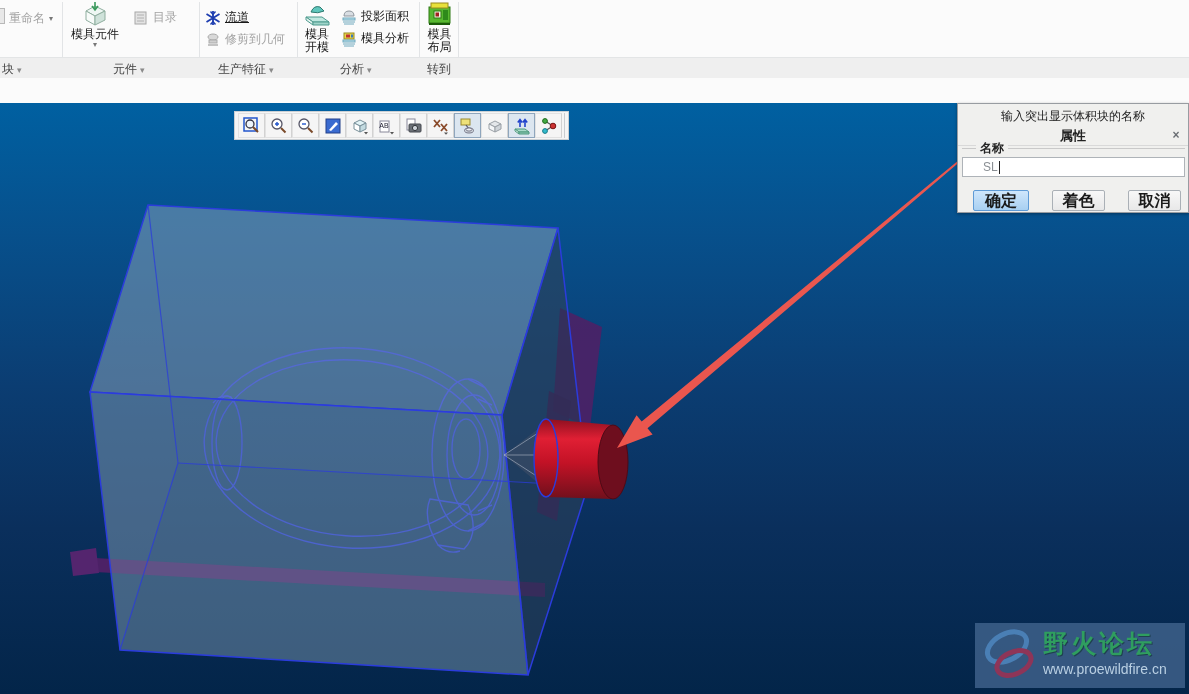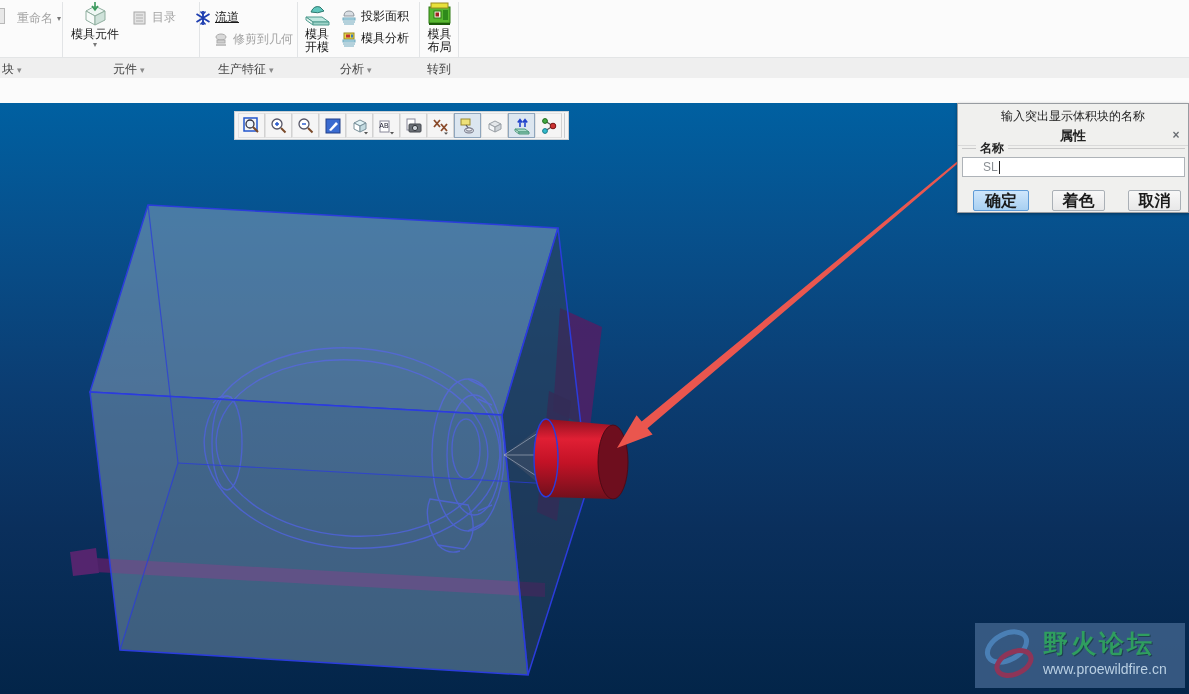--- a/index.html
+++ b/index.html
@@ -7,21 +7,21 @@
   body { font-family:"Liberation Sans","DejaVu Sans",sans-serif; background:#fff; position:relative; }
   #stage { position:absolute; left:0; top:0; width:1189px; height:694px; overflow:hidden; background:#fbfbfb; }
 
   
   #ribbon { position:absolute; left:0; top:0; width:1189px; height:78px; background:#fbfbfb; border-bottom:1px solid #d5d8da; }
   .rgroup-sep { position:absolute; top:2px; height:74px; width:1px; background:#e2e4e6; }
   #group-row { position:absolute; left:0; top:57px; width:1189px; height:21px; background:#efefef; border-top:1px solid #e3e5e6; }
   .grp-label { position:absolute; top:3px; font-size:12px; color:#444; white-space:nowrap; }
   .grp-label .caret { color:#8a8a8a; font-size:9px; margin-left:3px; }
   .rbtn { position:absolute; display:flex; align-items:center; gap:4px; font-size:12px; color:#1a1a1a; white-space:nowrap; cursor:default; }
-  .rbtn.disabled { color:#a3a3a3;margin-left:8px; }
+  .rbtn.disabled { color:#a3a3a3; }
   .big-btn { position:absolute; display:flex; flex-direction:column; align-items:center; font-size:12px; color:#1a1a1a; line-height:13px; }
   .caret-sm { font-size:8px; color:#777; line-height:7px; }
   .icon16 { width:16px; height:16px; display:inline-block; flex:none; }
   .icon26 { width:27px; height:27px; display:inline-block; }
 
   
   #viewport { position:absolute; left:0; top:103px; width:1189px; height:591px;
     background:linear-gradient(180deg,#0060a1 0%,#07508c 22%,#0b3d72 48%,#0a2f5c 72%,#032549 100%); }
   #scene { position:absolute; left:0; top:0; }
 
@@ -78,31 +78,31 @@
           <polygon points="4,10 13,5 23,10 13,15" fill="#eef7f3" stroke="#8fae9f" stroke-width="1"></polygon>
           <polygon points="4,10 4,19 13,24 13,15" fill="#f7fbf9" stroke="#8fae9f" stroke-width="1"></polygon>
           <polygon points="23,10 23,19 13,24 13,15" fill="#cfe2da" stroke="#8fae9f" stroke-width="1"></polygon>
           <path d="M13,1 L13,8 M10,5 L13,9 L16,5" stroke="#3a9a5c" stroke-width="1.6" fill="none"></path>
         </svg>
       </span>
       <span>模具元件</span>
       <span class="caret-sm">▾</span>
     </div>
 
-    <div class="rbtn disabled" style="left:124px;top:9px;">
+    <div class="rbtn disabled" style="left:133px;top:9px;">
       <span class="icon16">
         <svg width="16" height="16" viewBox="0 0 16 16">
           <rect x="2" y="2" width="11" height="12" fill="#e3e3e3" stroke="#a8a8a8"></rect>
           <path d="M4,5 h7 M4,8 h7 M4,11 h7" stroke="#b0b0b0" stroke-width="1"></path>
         </svg>
       </span>
       <span>目录</span>
     </div>
 
-    <div class="rbtn" style="left:195px;top:9px;text-decoration:underline;">
+    <div class="rbtn" style="left:205px;top:9px;text-decoration:underline;">
       <span class="icon16">
         <svg width="16" height="16" viewBox="0 0 16 16">
           <path d="M8,1 L8,15 M1.5,4 L14.5,12 M14.5,4 L1.5,12" stroke="#1d3db0" stroke-width="1.8"></path>
           <path d="M5.5,1.5 L8,4.5 L10.5,1.5 M5.5,14.5 L8,11.5 L10.5,14.5" stroke="#1d3db0" stroke-width="1.4" fill="none"></path>
         </svg>
       </span>
       <span>流道</span>
     </div>
 
     <div class="rbtn disabled" style="left:205px;top:31px;">

